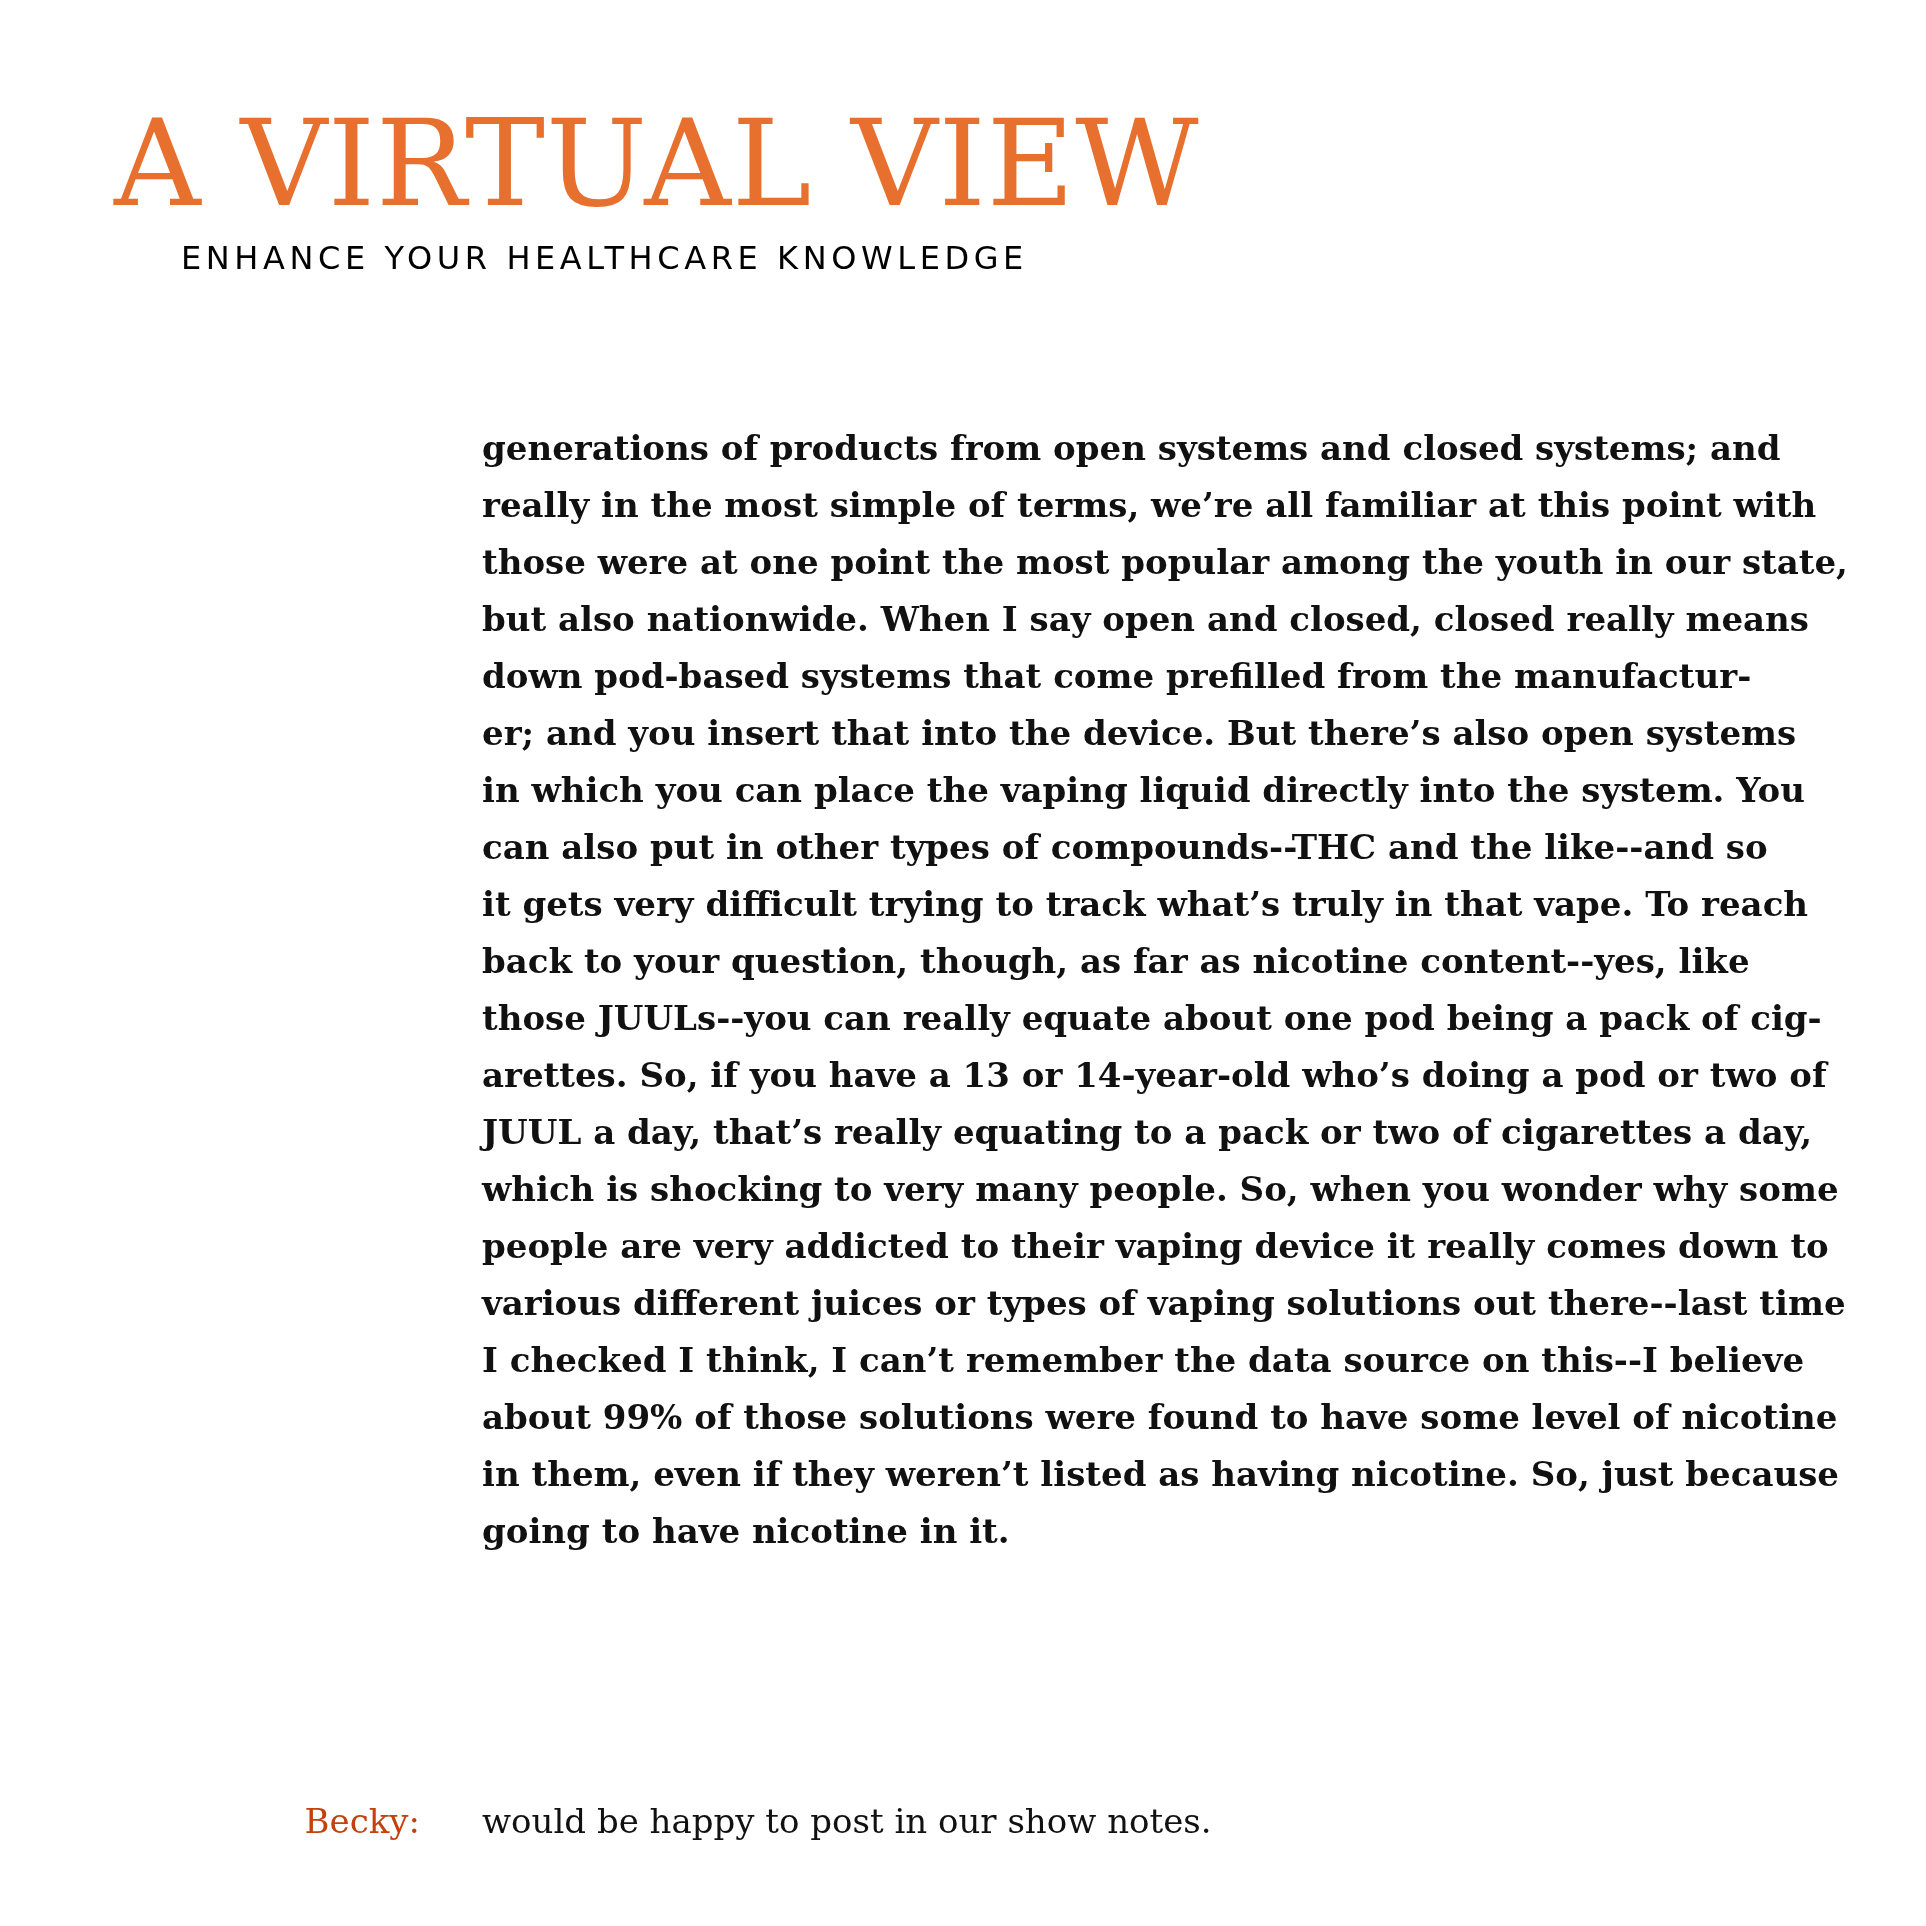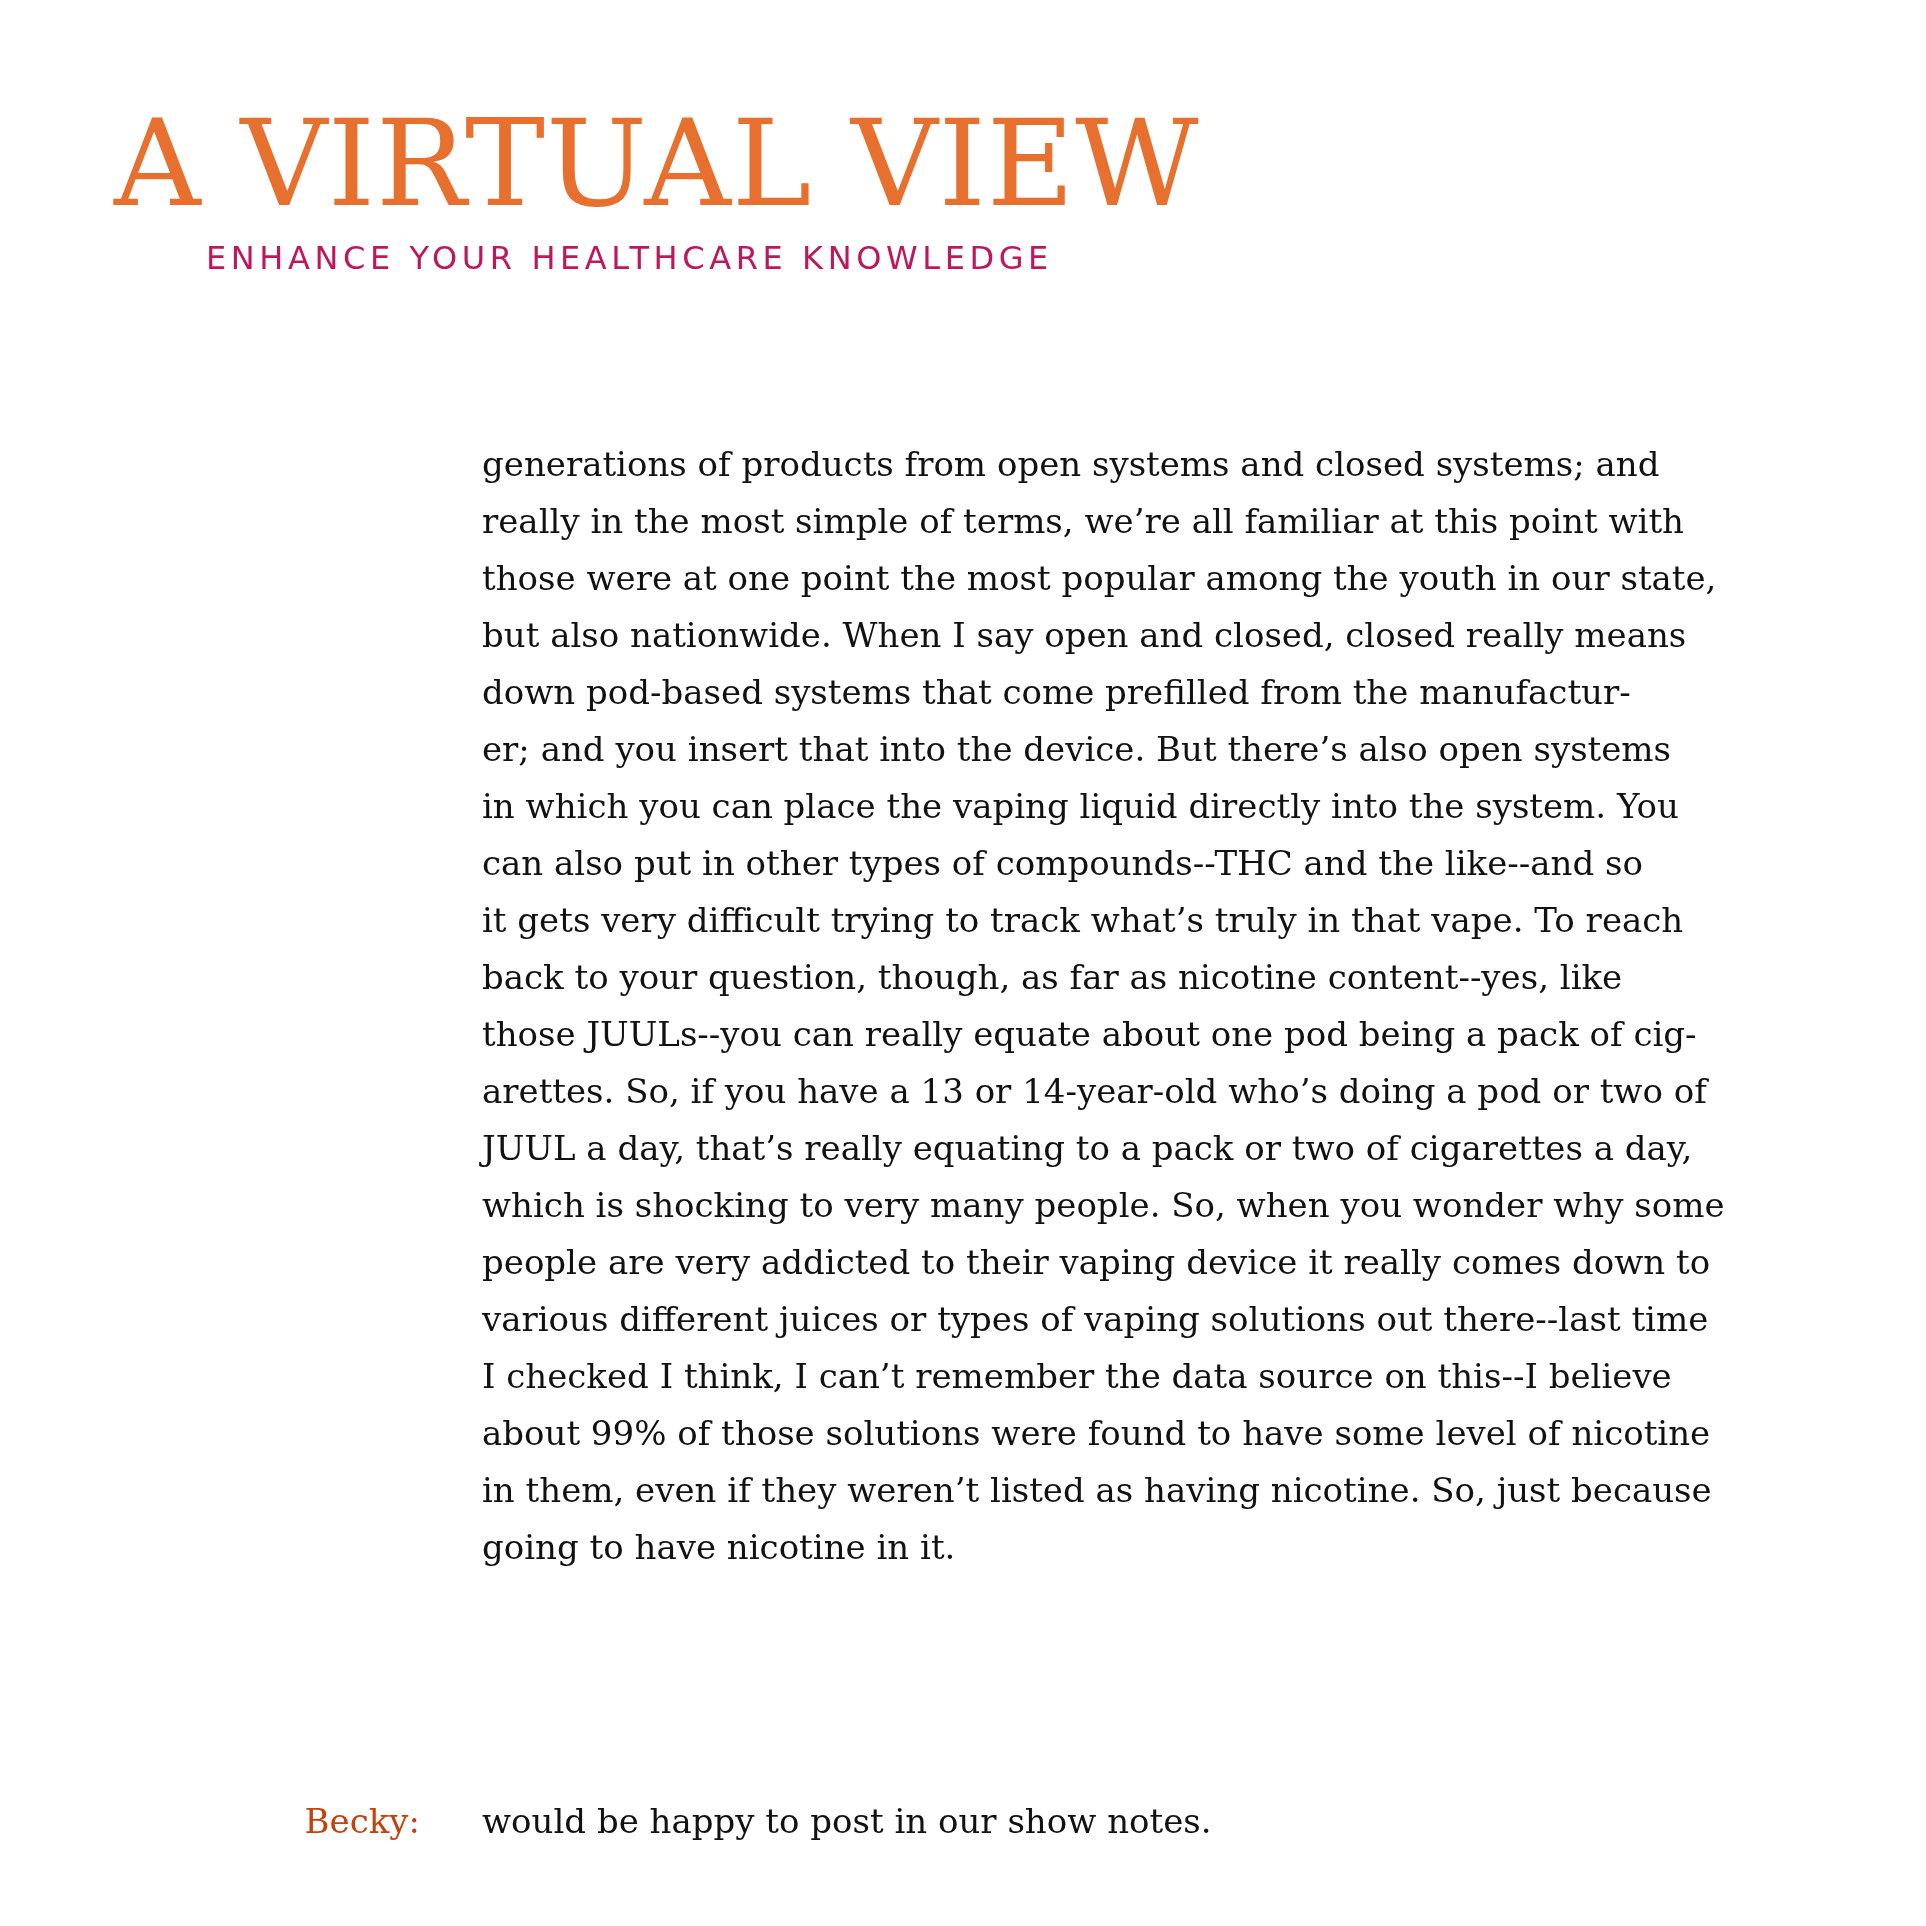--- a/index.html
+++ b/index.html
@@ -1,32 +1,32 @@
 <!DOCTYPE html>
 <html style="font-size:6.2px"><head>
 <meta charset="utf-8">
 <style>
   html, body { margin:0; padding:0; background:#ffffff; }
   body { width:1965px; height:2542px; position:relative; overflow:hidden; font-family:"DejaVu Serif", serif; color:#111; }
   .title { position:absolute; left:114px; top:104px; font-family:"DejaVu Serif", serif; font-size:120px; color:#e8702f; letter-spacing:0.8px; line-height:1; white-space:nowrap; }
-  .subtitle { position:absolute; left:181px; top:239px; font-family:"DejaVu Sans", sans-serif; font-size:32px; color:#be185d; letter-spacing:4.6px; white-space:nowrap;margin-left:25px; }
+  .subtitle { position:absolute; left:181px; top:239px; font-family:"DejaVu Sans", sans-serif; font-size:32px; color:#000000; letter-spacing:4.6px; white-space:nowrap; }
   .body-block { position:absolute; left:482px; width:1310px; font-size:34px; line-height:57px; color:#111; }
   .line { display:block; white-space:nowrap; }
   .speaker { position:absolute; width:347px; text-align:right; font-size:34px; line-height:57px; color:#c2410c; }
 </style>
 </head>
 <body>
 
 <div>
   <div class="title">A VIRTUAL VIEW</div>
   <div class="subtitle">ENHANCE YOUR HEALTHCARE KNOWLEDGE</div>
 </div>
 
 <div>
-  <div class="body-block" style="top:436px;">
+  <div class="body-block" style="top:420px;font-weight:bold;">
     <span class="line">generations of products from open systems and closed systems; and</span>
     <span class="line">really in the most simple of terms, we’re all familiar at this point with</span>
     <span class="line">those were at one point the most popular among the youth in our state,</span>
     <span class="line">but also nationwide.  When I say open and closed, closed really means</span>
     <span class="line">down pod-based systems that come prefilled from the manufactur-</span>
     <span class="line">er; and you insert that into the device. But there’s also open systems</span>
     <span class="line">in which you can place the vaping liquid directly into the system.  You</span>
     <span class="line">can also put in other types of compounds--THC and the like--and so</span>
     <span class="line">it gets very difficult trying to track what’s truly in that vape. To reach</span>
     <span class="line">back to your question, though, as far as nicotine content--yes, like</span>

